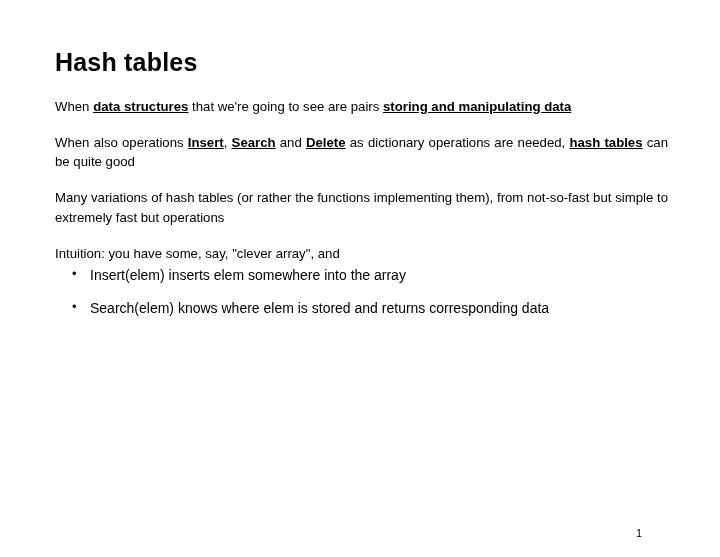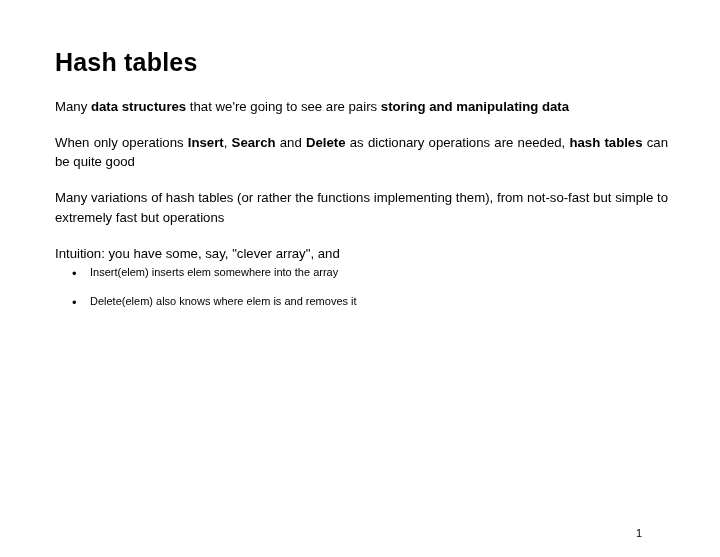--- a/index.html
+++ b/index.html
@@ -23,28 +23,29 @@
     letter-spacing: 0.2px;
   }
   p {
     font-size: 13.2px;
     line-height: 1.45;
     margin: 0 0 17px 0;
     text-align: justify;
   }
   .bold {
     font-weight: bold;
+    text-decoration: underline;
   }
   ul {
     margin: 0;
     padding: 0 0 0 35px;
     list-style: none;
   }
   li {
-    font-size: 11px;
+    font-size: 14px;
     line-height: 1.45;
     margin: 0 0 13px 0;
     text-align: justify;
     position: relative;
   }
   li::before {
     content: "•";
     position: absolute;
     left: -18px;
     font-size: 13px;
@@ -57,32 +58,32 @@
   }
 </style>
 </head>
 <body>
 
 <div class="page">
 
   <h1>Hash tables</h1>
 
   <p>
-    <span>Many </span><span class="bold">data structures</span><span> that we're going to see are pairs </span><span class="bold">storing and manipulating data</span>
+    <span>When </span><span class="bold">data structures</span><span> that we're going to see are pairs </span><span class="bold">storing and manipulating data</span>
   </p>
 
   <p>
-    <span>When only operations </span><span class="bold">Insert</span><span>, </span><span class="bold">Search</span><span> and </span><span class="bold">Delete</span><span> as dictionary operations are needed, </span><span class="bold">hash tables</span><span> can be quite good</span>
+    <span>When also operations </span><span class="bold">Insert</span><span>, </span><span class="bold">Search</span><span> and </span><span class="bold">Delete</span><span> as dictionary operations are needed, </span><span class="bold">hash tables</span><span> can be quite good</span>
   </p>
 
   <p>Many variations of hash tables (or rather the functions implementing them), from not-so-fast but simple to extremely fast but operations</p>
 
 
   <p style="margin-bottom:2px;">Intuition: you have some, say, "clever array", and</p>
 
   <ul>
     <li>Insert(elem) inserts elem somewhere into the array</li>
-    <li>Delete(elem) also knows where elem is and removes it</li>
+    <li>Search(elem) knows where elem is stored and returns corresponding data</li>
   </ul>
 
   <div class="pagenum">1</div>
 
 </div>
 
 </body></html>

